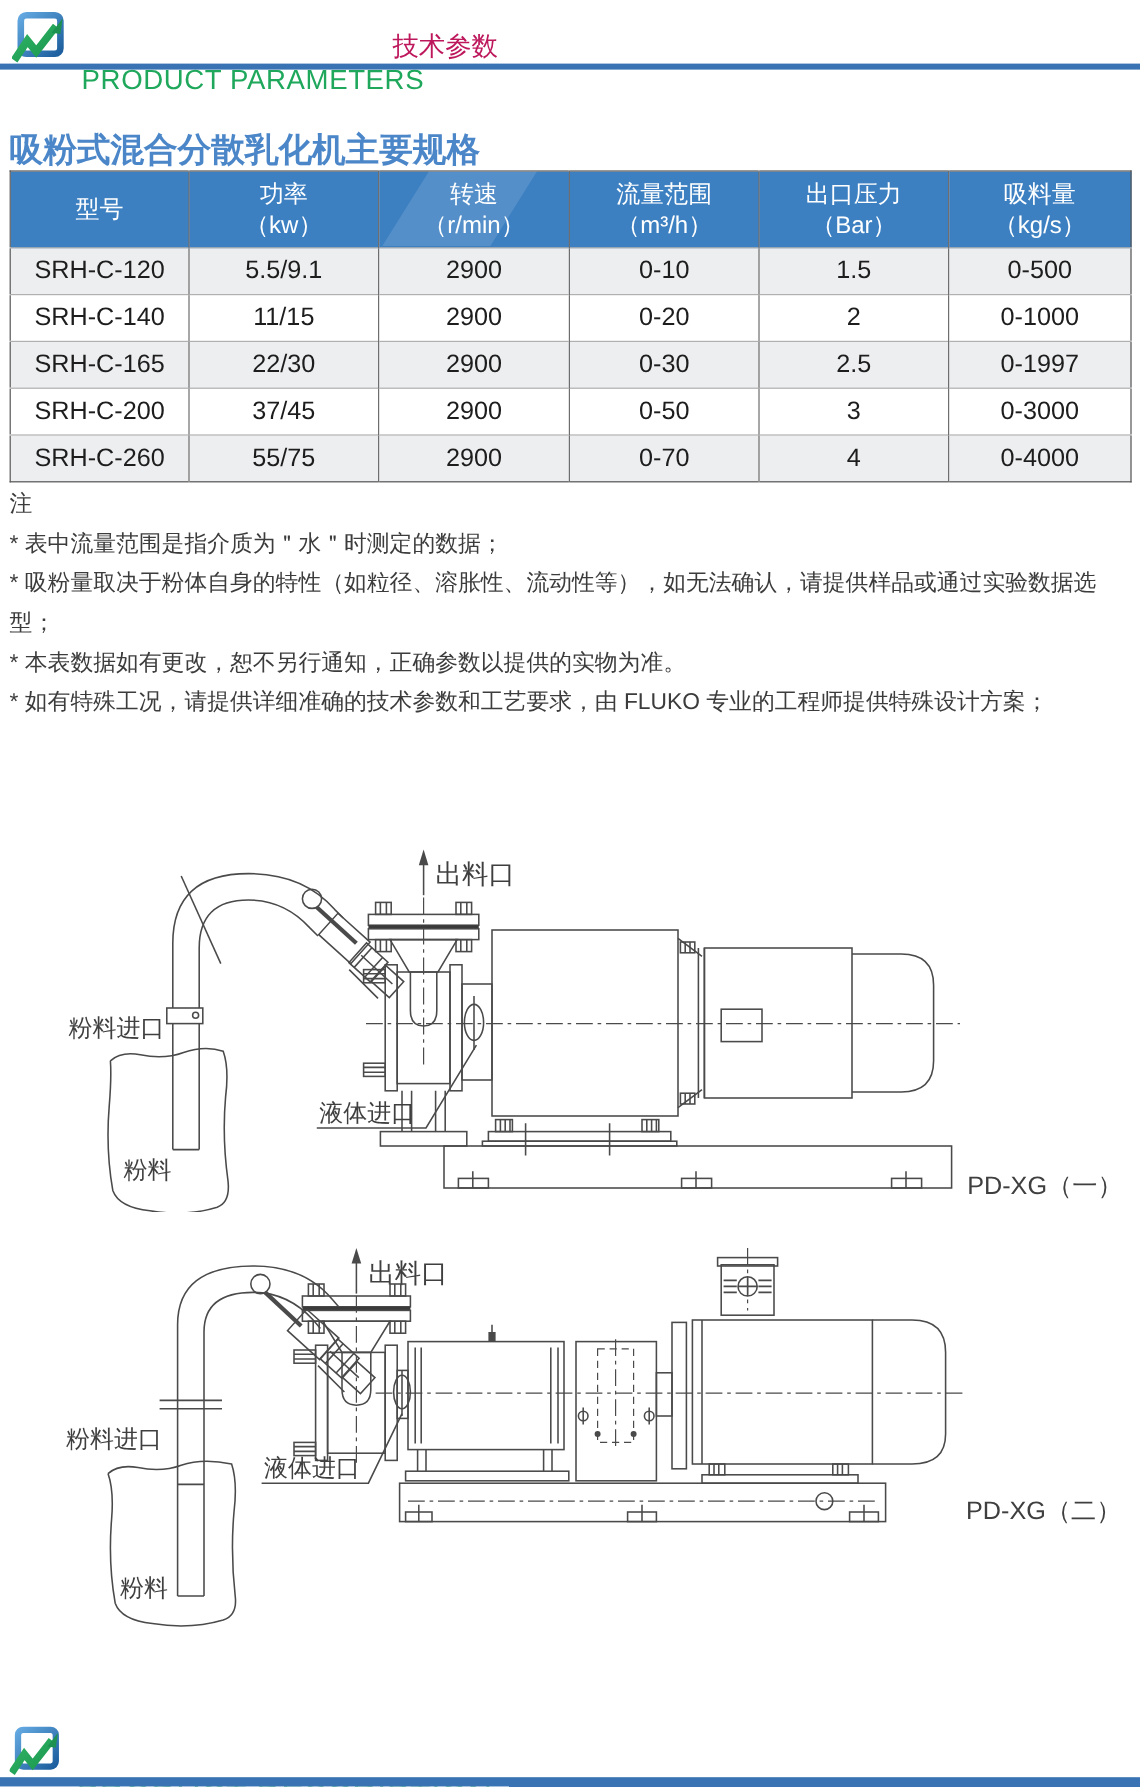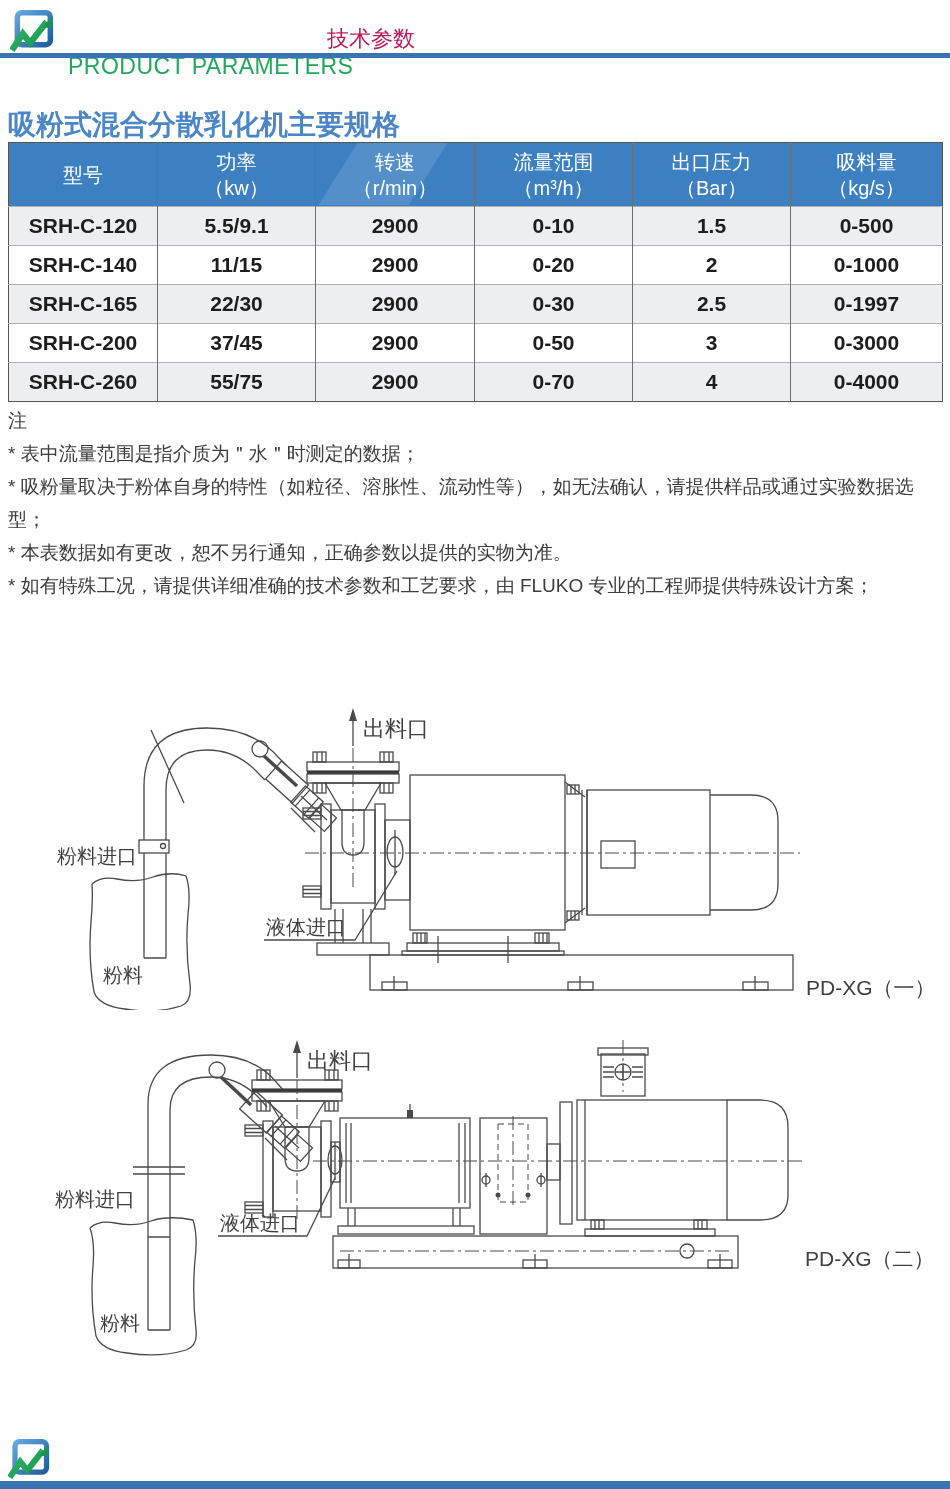--- a/index.html
+++ b/index.html
@@ -17,21 +17,21 @@
   
   .sec-title { position:absolute; left:8px; top:84px; font-size:28px; font-weight:bold; color:#4a86c8;margin-top:22px; }
   
   .spec-wrap { position:absolute; left:8px; top:142px; }
   table.spec { border-collapse:collapse; table-layout:fixed; width:934px; border:1px solid #555; }
   table.spec th {
     height:64px; background:#3d80c2; color:#fff; font-weight:normal;
     font-size:20px; line-height:26px; text-align:center; vertical-align:middle;
   }
   table.spec td {
-    height:39px; text-align:center; font-size:21px; color:#1d1d1d; vertical-align:middle;font-weight:bold;
+    height:39px; text-align:center; font-size:21px; color:#1d1d1d; vertical-align:middle;
   }
   table.spec th + th, table.spec td + td { border-left:1px solid #6e6e6e; }
   table.spec tbody td { border-top:1px solid #b0b0b0; }
   table.spec tbody tr:nth-child(odd) { background:#edeef0; }
   table.spec tbody tr:nth-child(even) { background:#ffffff; }
   .sheen { position:absolute; left:330px; top:1px; width:90px; height:62px;
     background:rgba(255,255,255,.12); transform:skewX(-32deg); pointer-events:none; }
   
   .notes { position:absolute; left:8px; top:404px; width:938px;
     font-size:19px; line-height:33px; color:#3c3c3c; }

